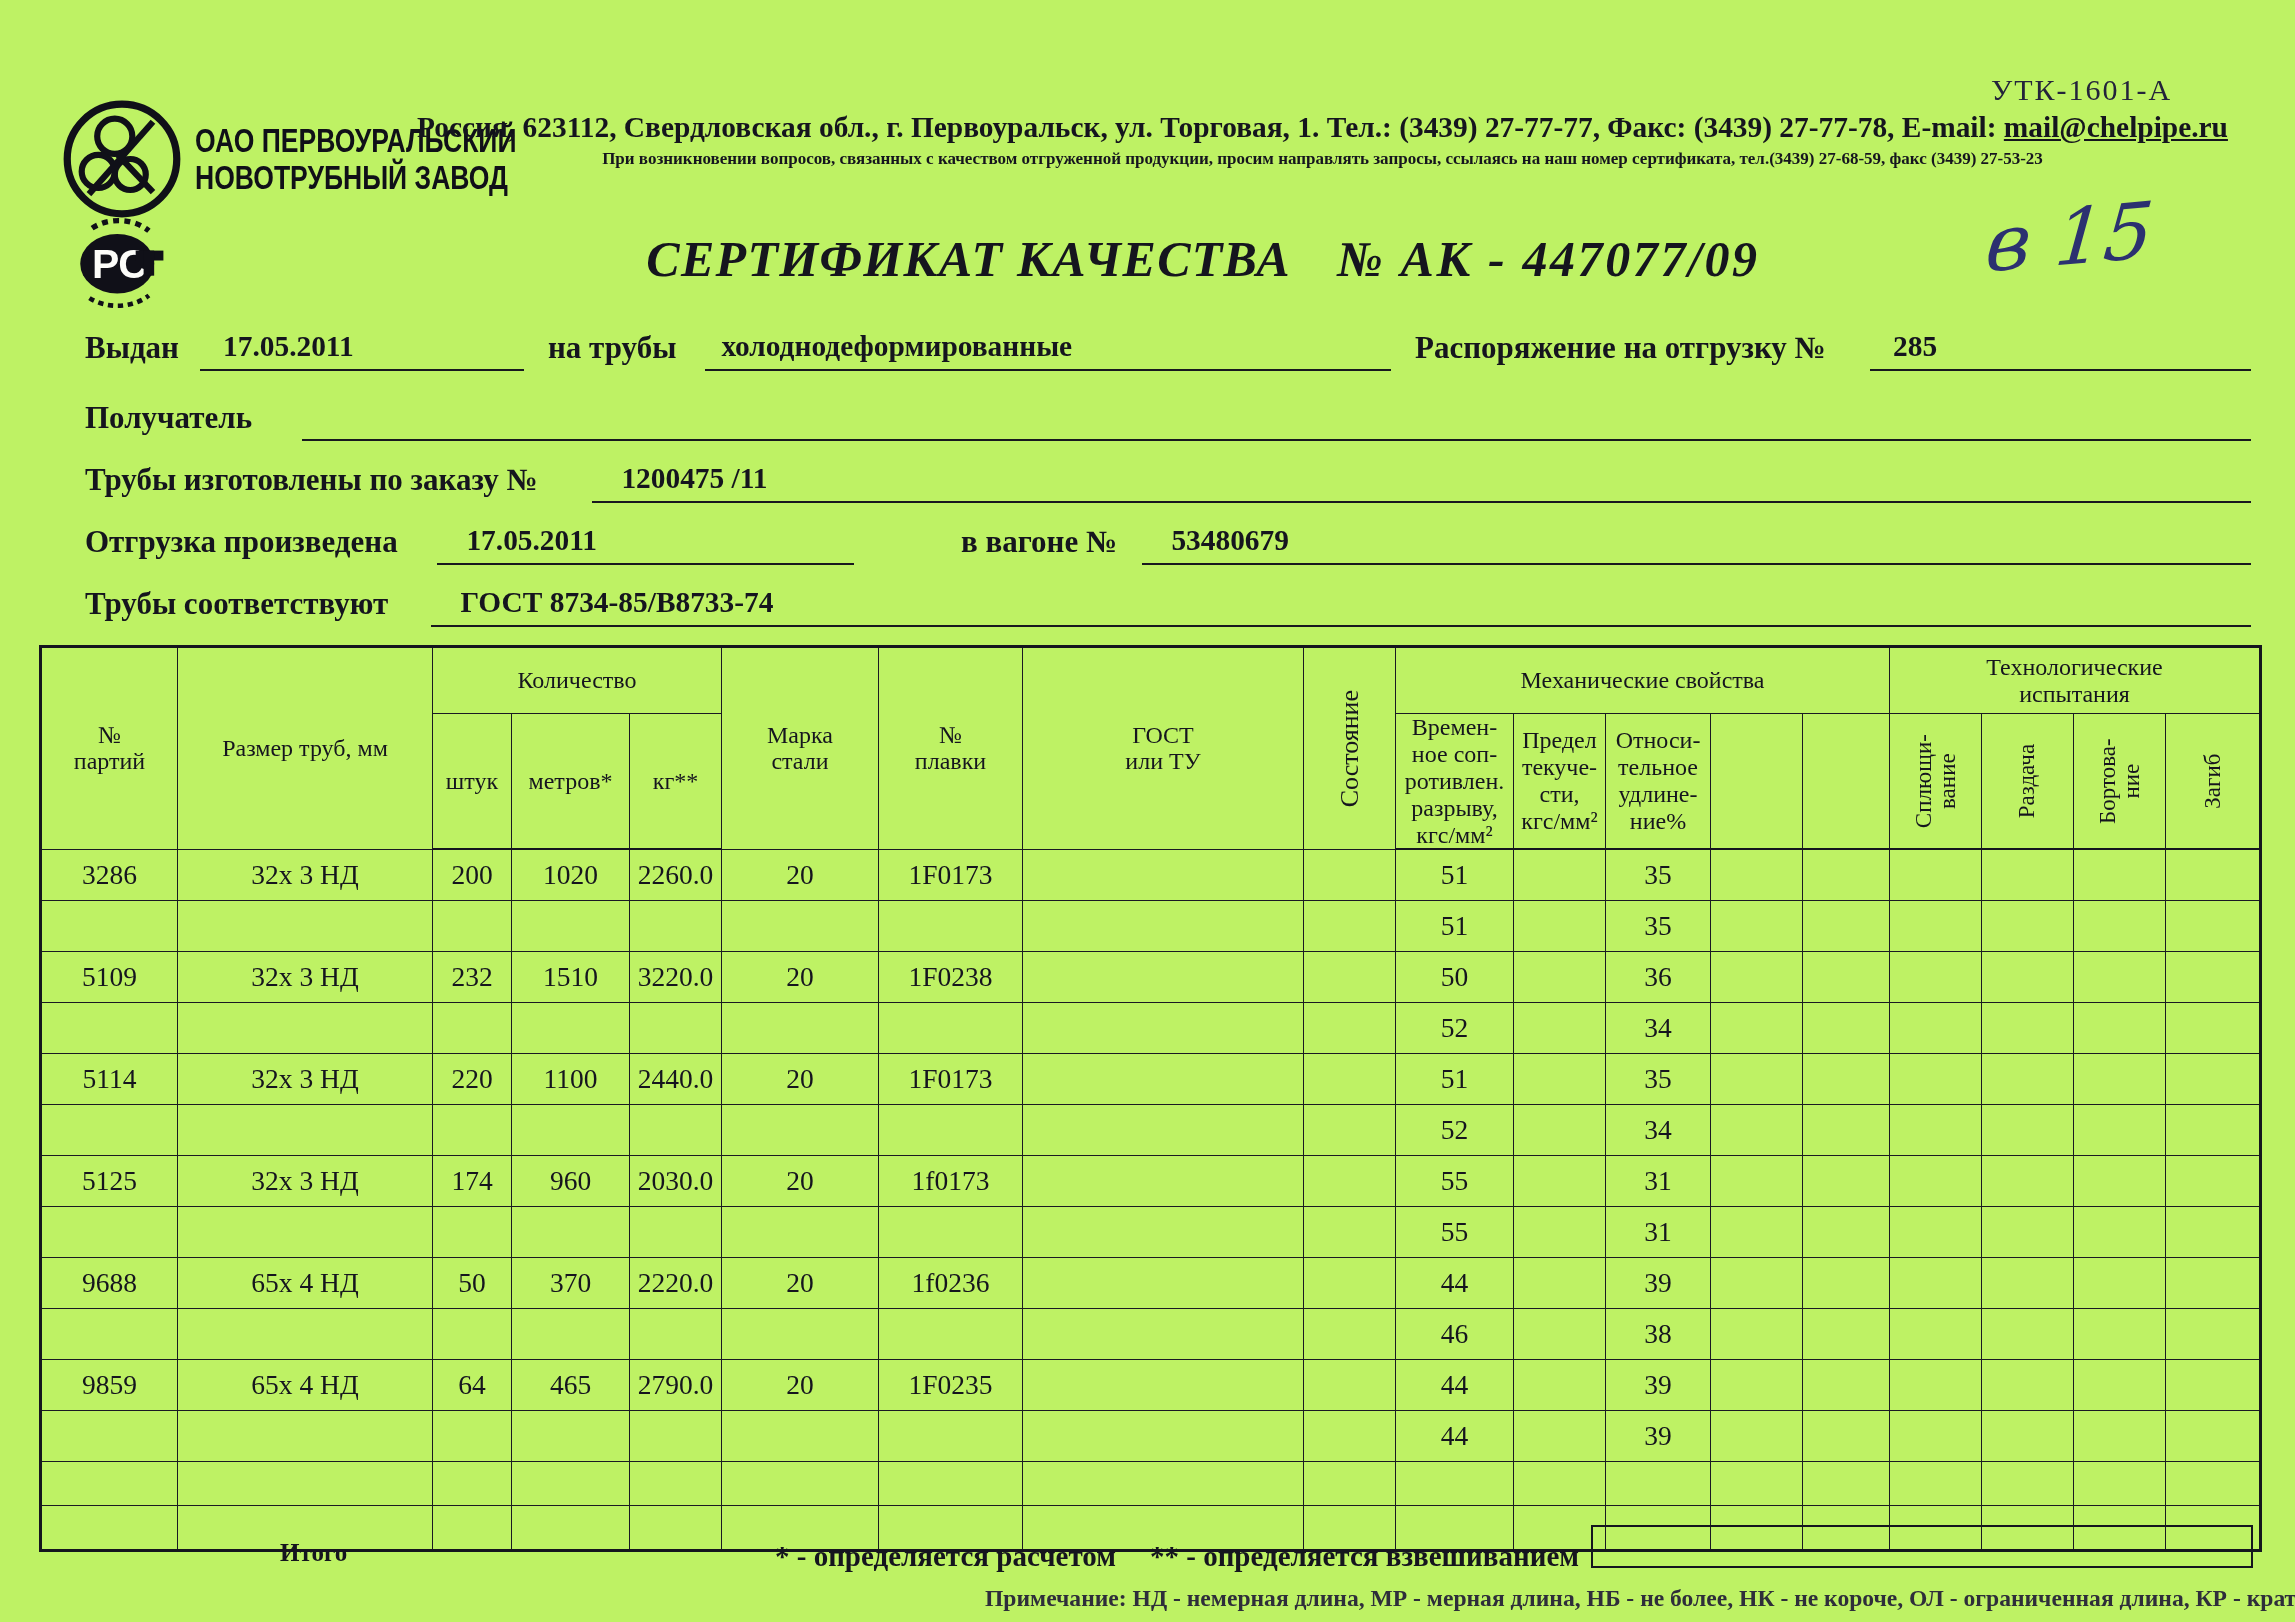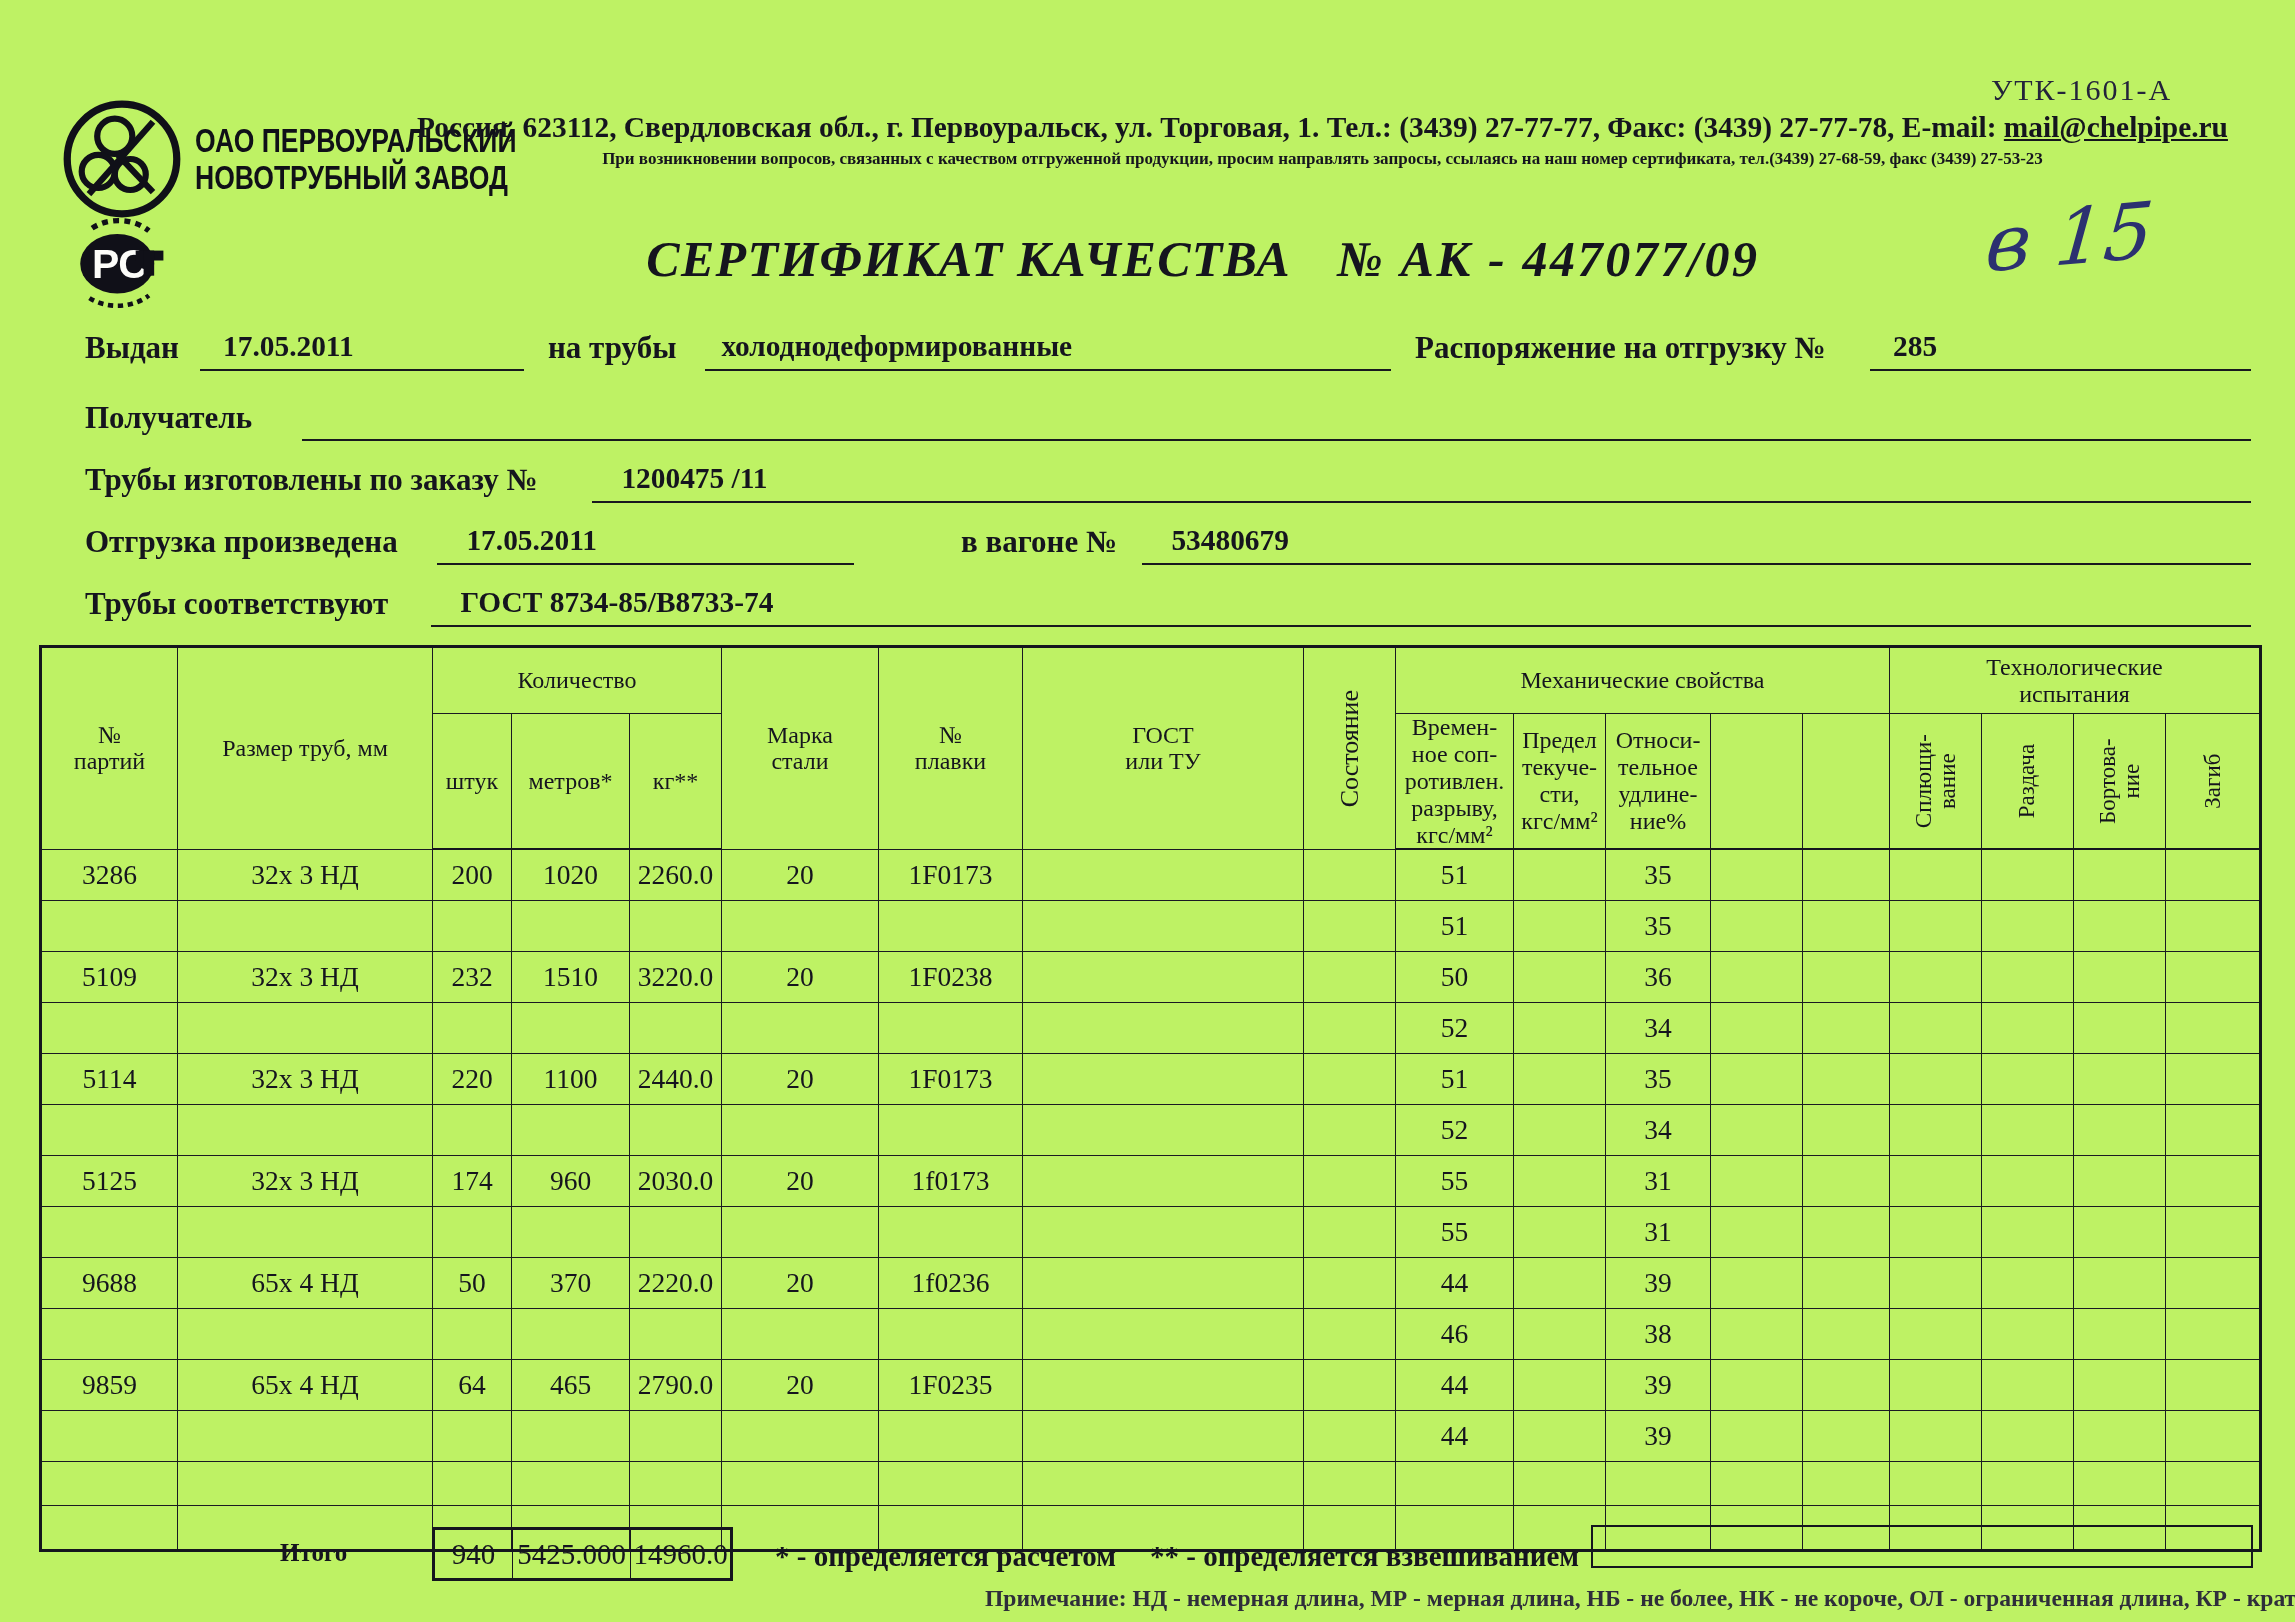--- a/index.html
+++ b/index.html
@@ -481,33 +481,19 @@
           <td></td>
           <td></td>
           <td></td>
           <td></td>
           <td></td>
         </tr>
       </tbody>
   </table>
 
   <div class="totals-label">Итого</div>
-  <table class="totals-box">
-    <colgroup>
-        <col style="width:79px">
-        <col style="width:118px">
-        <col style="width:92px">
-      </colgroup>
-    <tbody>
-        <tr>
-      <td>940</td>
-      <td>5425.000</td>
-      <td>14960.0</td>
-    </tr>
-  </tbody>
-    </table>
   <div class="footnote fn1">* - определяется расчетом</div>
   <div class="footnote fn2">** - определяется взвешиванием</div>
   <div class="empty-endbox"></div>
   <div class="bottom-note">Примечание: НД - немерная длина, МР - мерная длина, НБ - не более, НК - не короче, ОЛ - ограниченная длина, КР - кратные</div>
 
 </div>
 
 
 </body></html>

